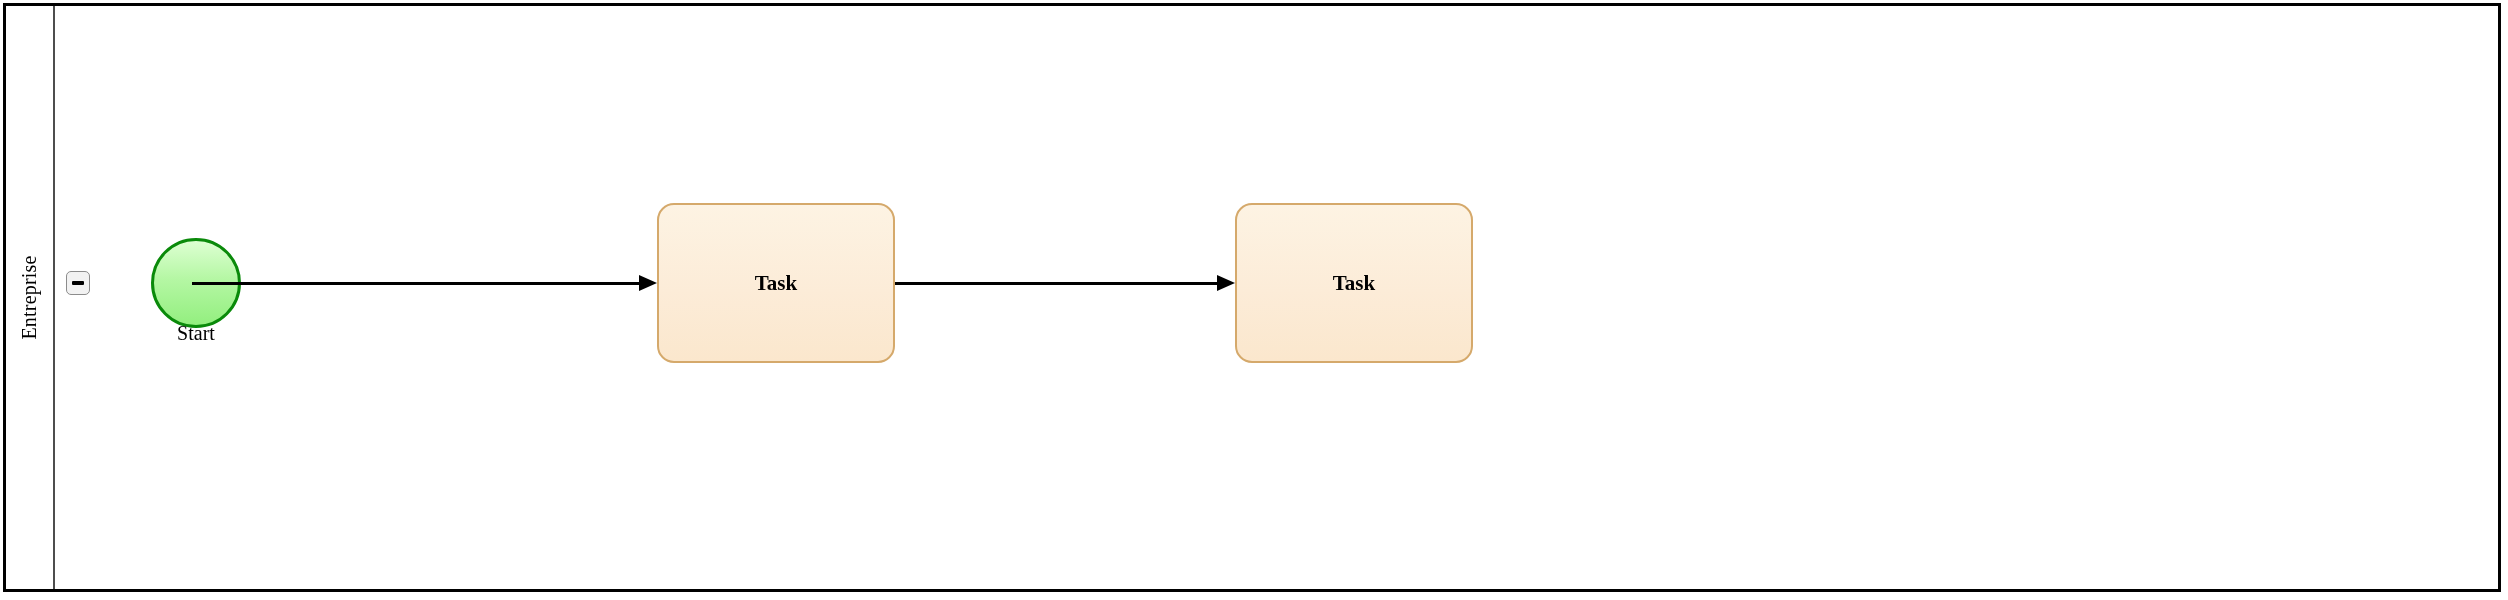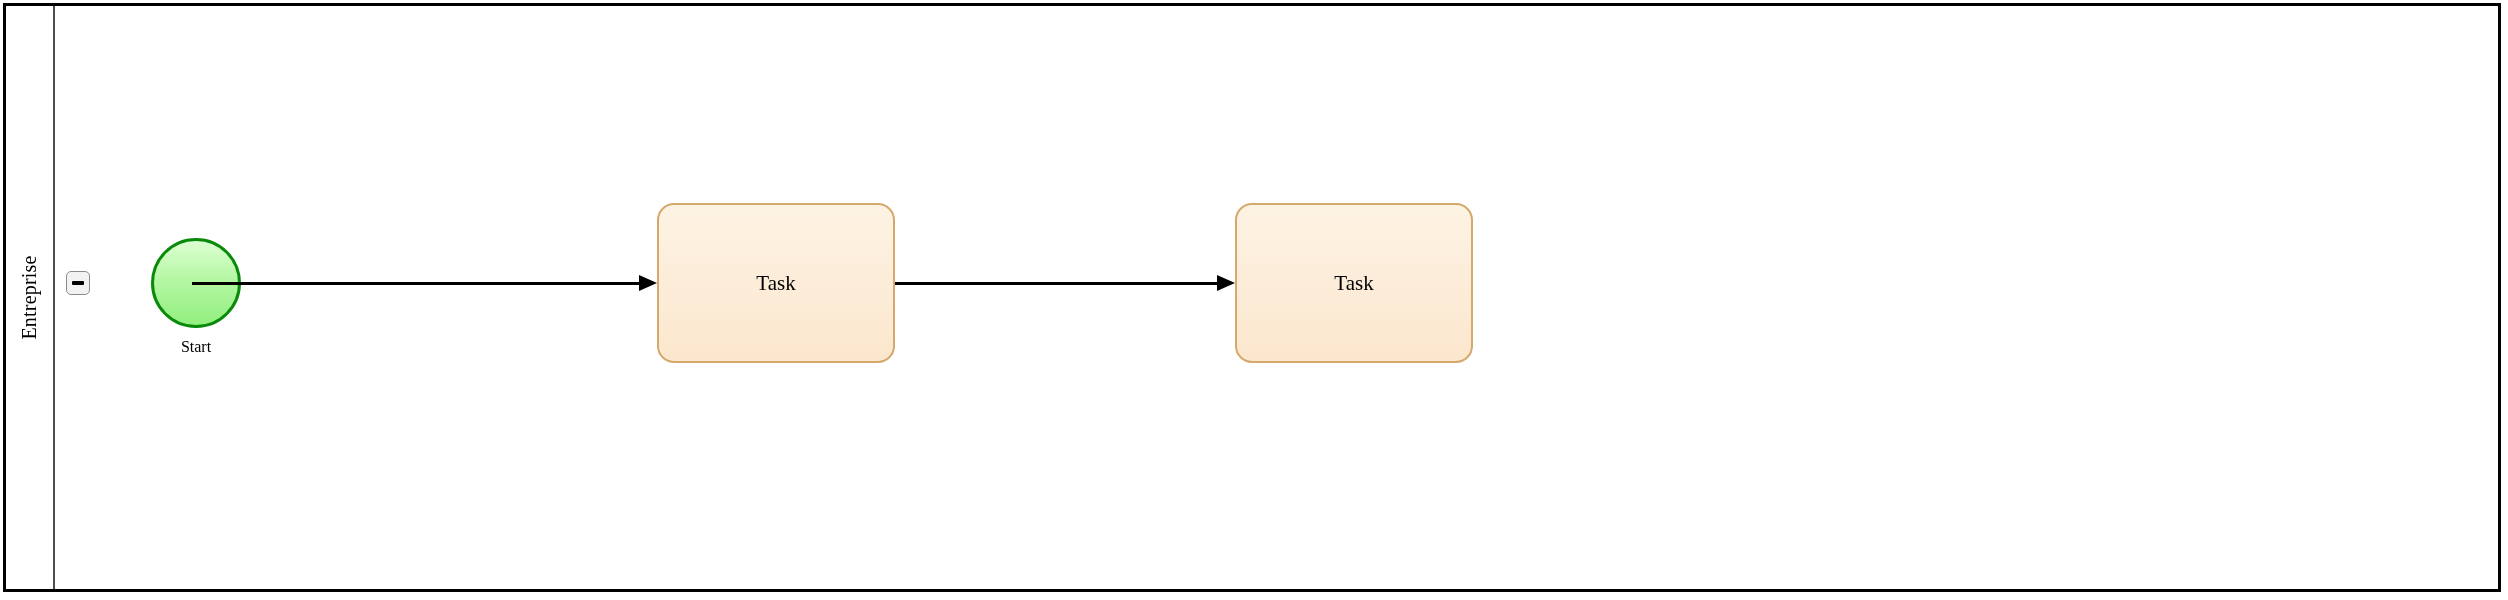--- a/index.html
+++ b/index.html
@@ -92,39 +92,40 @@
     width: 90px;
     height: 90px;
     box-sizing: border-box;
     border-radius: 50%;
     border: 3px solid #0a8a0a;
     background: linear-gradient(to bottom, #ddffd2 0%, #b5f7a4 45%, #93ef7f 100%);
   }
   .start-label {
     position: absolute;
     left: 64px;
-    top: 332px;
+    top: 316px;
     width: 150px;
     text-align: center;
     font-family: "Liberation Serif", "DejaVu Serif", serif;
-    font-size: 16px;
+    font-size: 20px;
     color: #000000;
   }
   
   .task {
     position: absolute;
     top: 197px;
     height: 160px;
     box-sizing: border-box;
     border: 2px solid #d5a96b;
     border-radius: 17px;
     background: linear-gradient(to bottom, #fdf3e3 0%, #fcecd8 55%, #fbe7cd 100%);
     display: flex;
     align-items: center;
     justify-content: center;
+    font-weight: bold;
   }
   .task-label {
     font-family: "Liberation Serif", "DejaVu Serif", serif;
     font-size: 21px;
     color: #000000;
   }
   #task-1 { left: 600px; width: 238px; }
   #task-2 { left: 1178px; width: 238px; }
   
   .flow {

